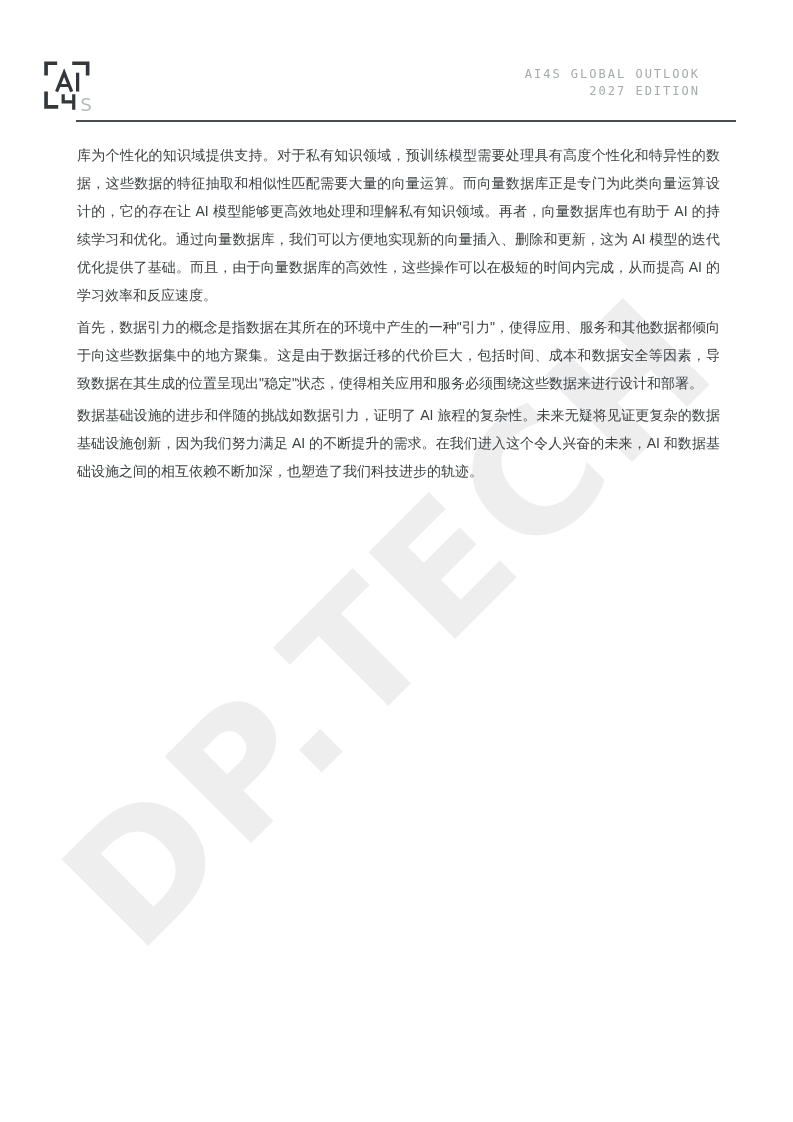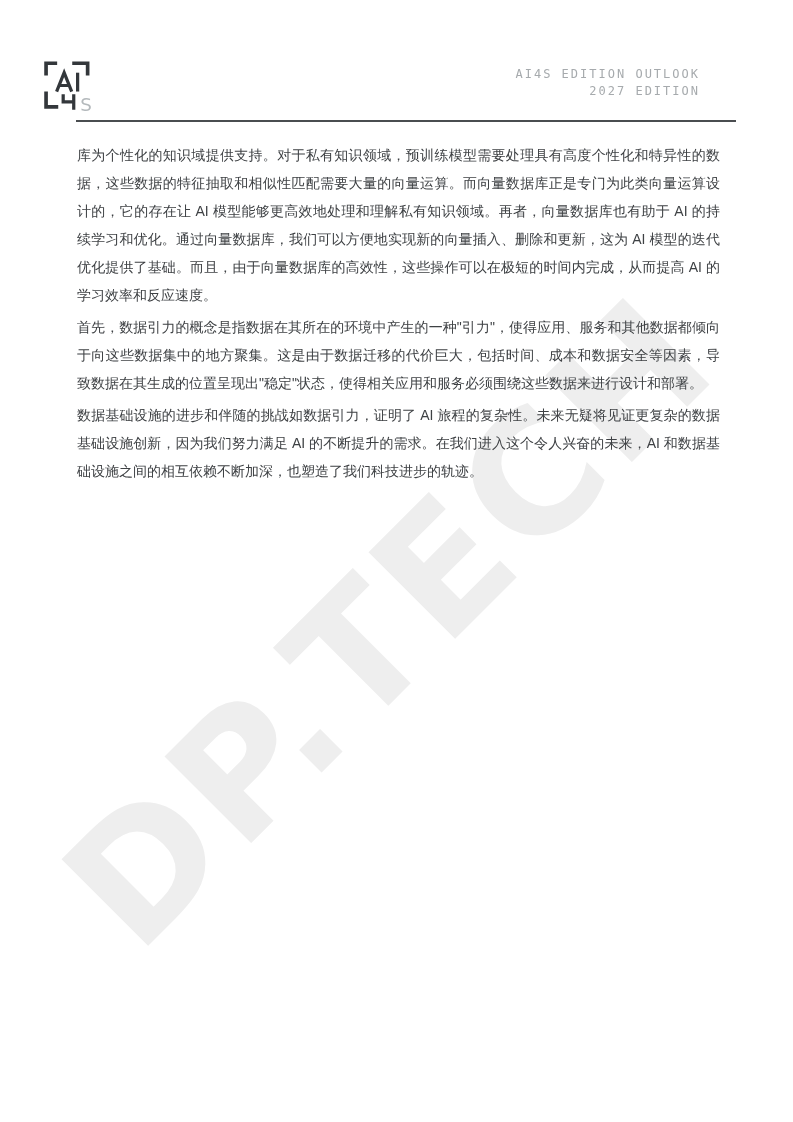--- a/index.html
+++ b/index.html
@@ -82,21 +82,21 @@
       <path d="M16.5,33 L23.5,15.5 L30.5,33 M19.2,27.4 H27.8" stroke-width="3"></path>
 
       <path d="M36,15.5 V33" stroke-width="3"></path>
 
       <path d="M22.6,35.5 V42.6 H32.4 M32.4,35.5 V50" stroke-width="3"></path>
     </g>
     <text x="38.5" y="51.5" font-family="DejaVu Sans, sans-serif" font-size="17" fill="#b4b9bc">S</text>
   </svg>
 
   <div class="header-meta">
-    <div>AI4S EDITION OUTLOOK</div>
+    <div>AI4S GLOBAL OUTLOOK</div>
     <div>2027 EDITION</div>
   </div>
 
   <div class="rule"></div>
 
   <div class="content">
     <p>库为个性化的知识域提供支持。对于私有知识领域，预训练模型需要处理具有高度个性化和特异性的数据，这些数据的特征抽取和相似性匹配需要大量的向量运算。而向量数据库正是专门为此类向量运算设计的，它的存在让 AI 模型能够更高效地处理和理解私有知识领域。再者，向量数据库也有助于 AI 的持续学习和优化。通过向量数据库，我们可以方便地实现新的向量插入、删除和更新，这为 AI 模型的迭代优化提供了基础。而且，由于向量数据库的高效性，这些操作可以在极短的时间内完成，从而提高 AI 的学习效率和反应速度。</p>
     <p>首先，数据引力的概念是指数据在其所在的环境中产生的一种"引力"，使得应用、服务和其他数据都倾向于向这些数据集中的地方聚集。这是由于数据迁移的代价巨大，包括时间、成本和数据安全等因素，导致数据在其生成的位置呈现出"稳定"状态，使得相关应用和服务必须围绕这些数据来进行设计和部署。</p>
     <p>数据基础设施的进步和伴随的挑战如数据引力，证明了 AI 旅程的复杂性。未来无疑将见证更复杂的数据基础设施创新，因为我们努力满足 AI 的不断提升的需求。在我们进入这个令人兴奋的未来，AI 和数据基础设施之间的相互依赖不断加深，也塑造了我们科技进步的轨迹。</p>
   </div>

